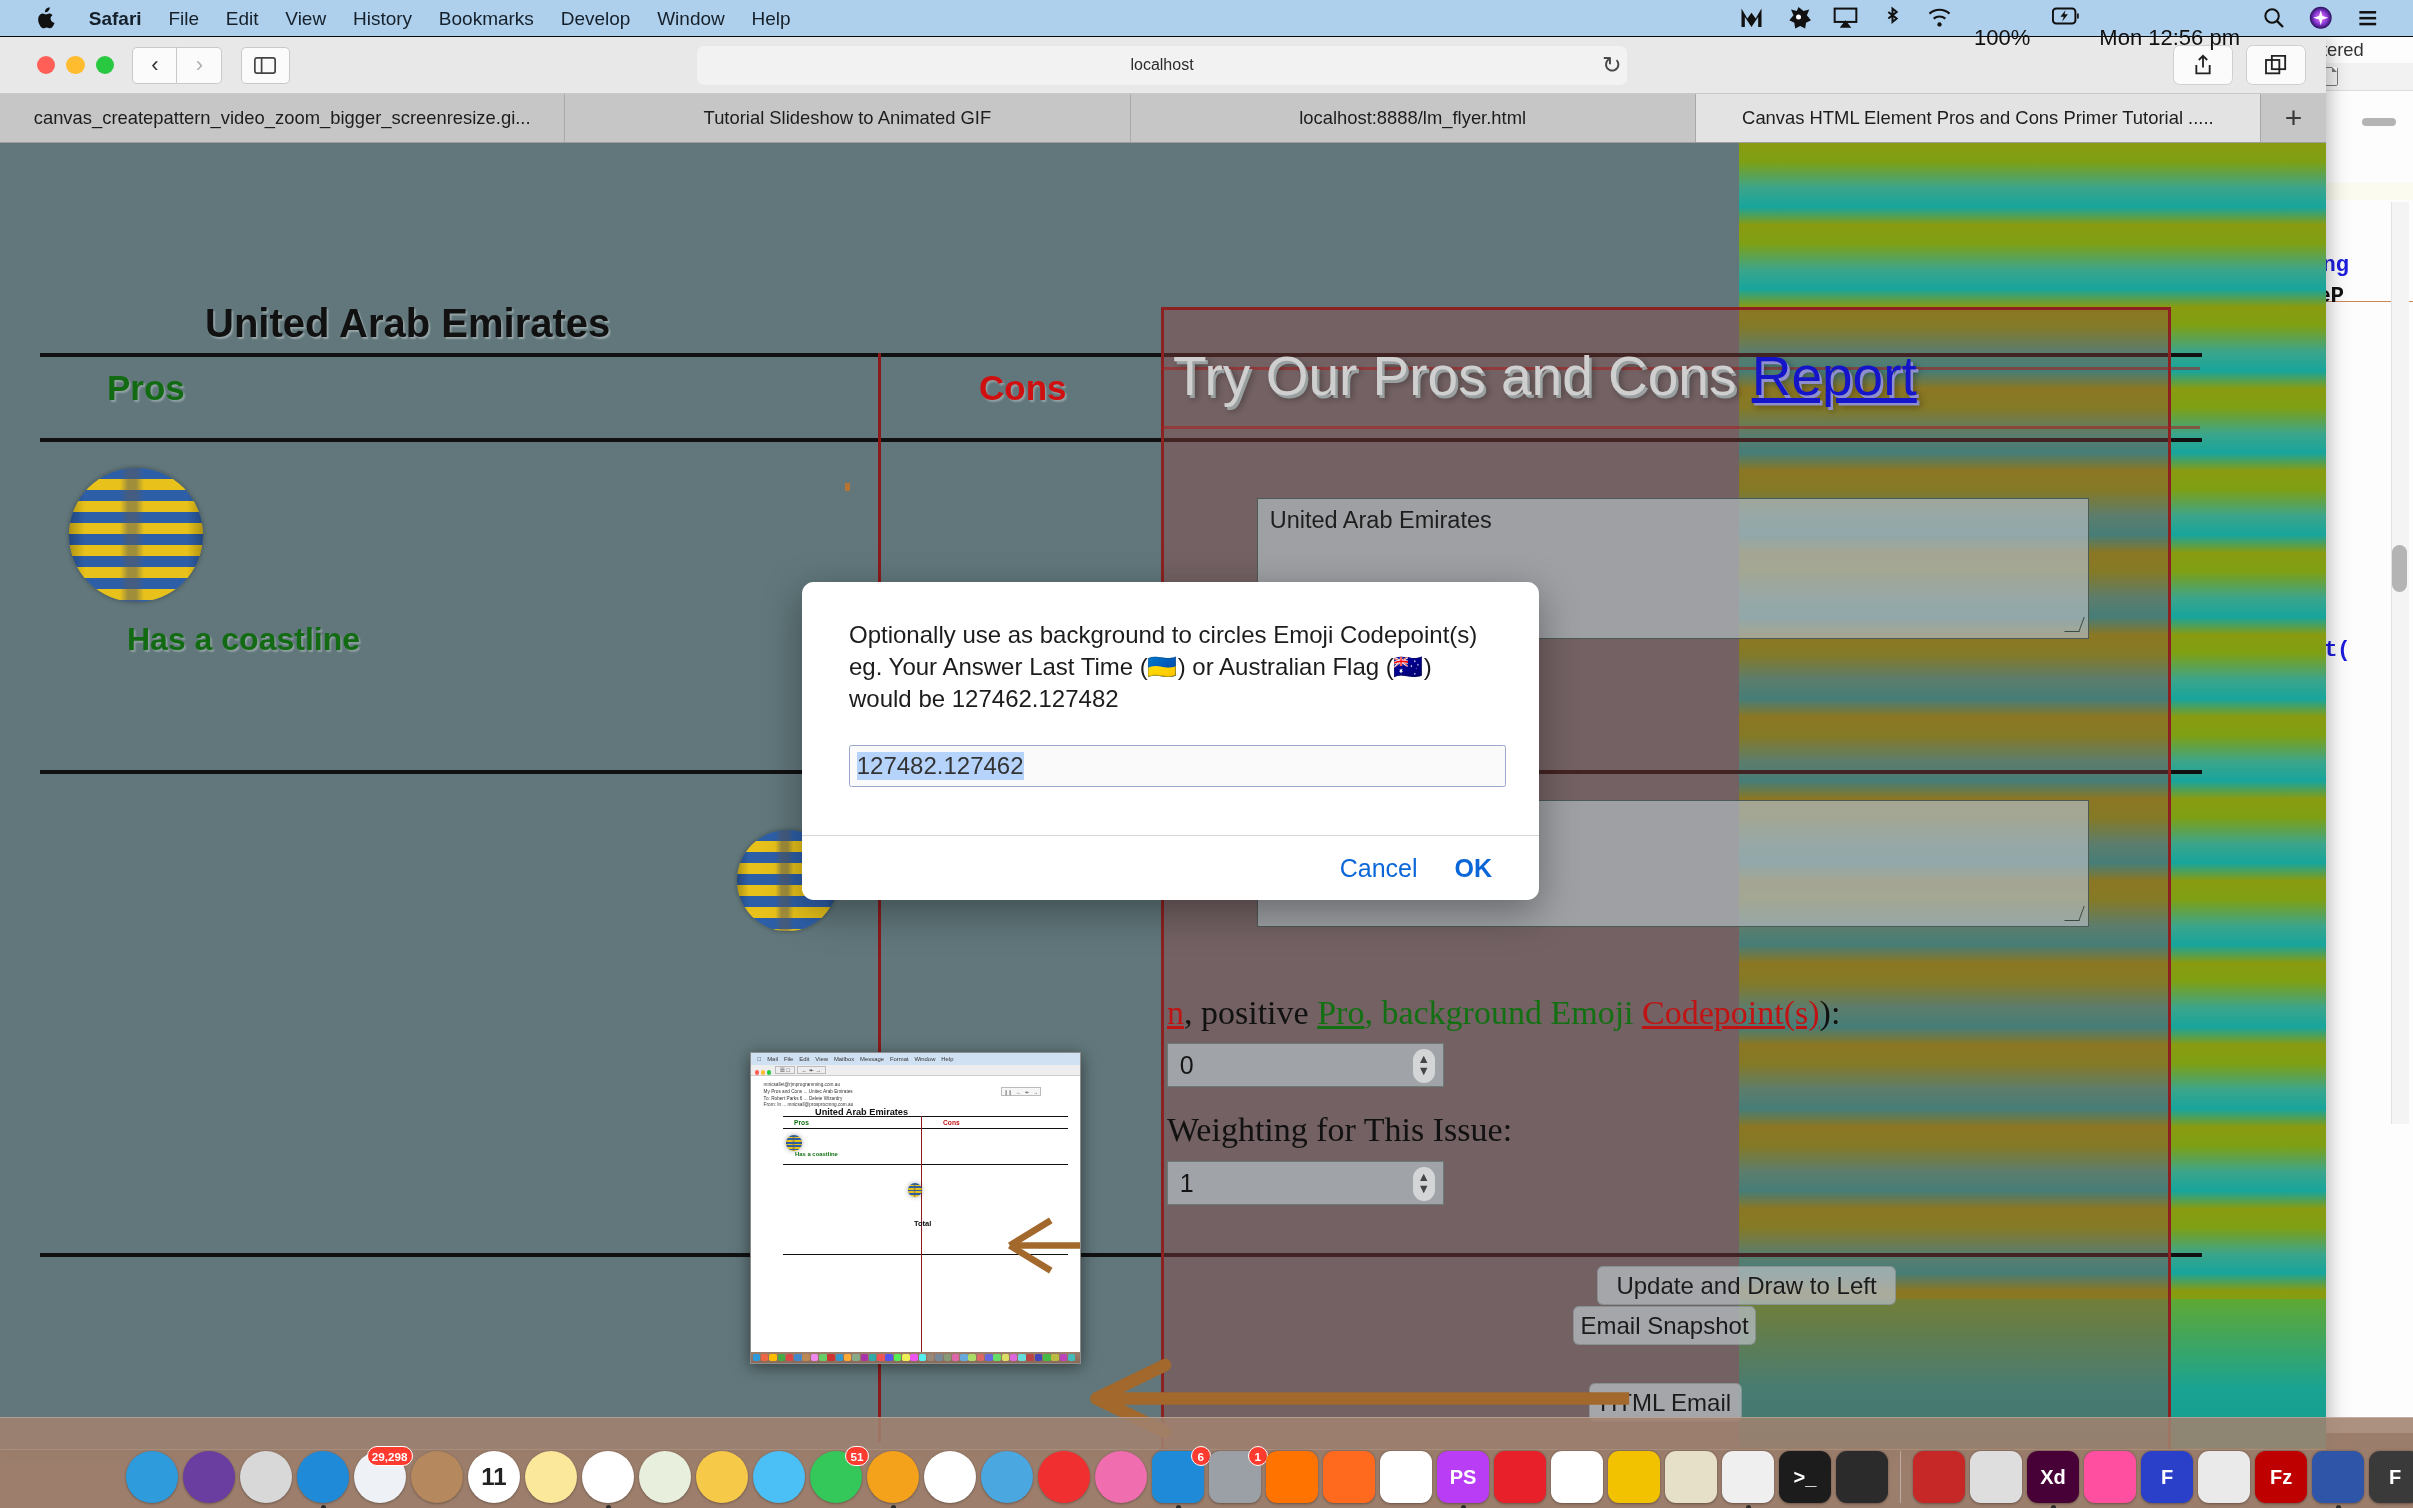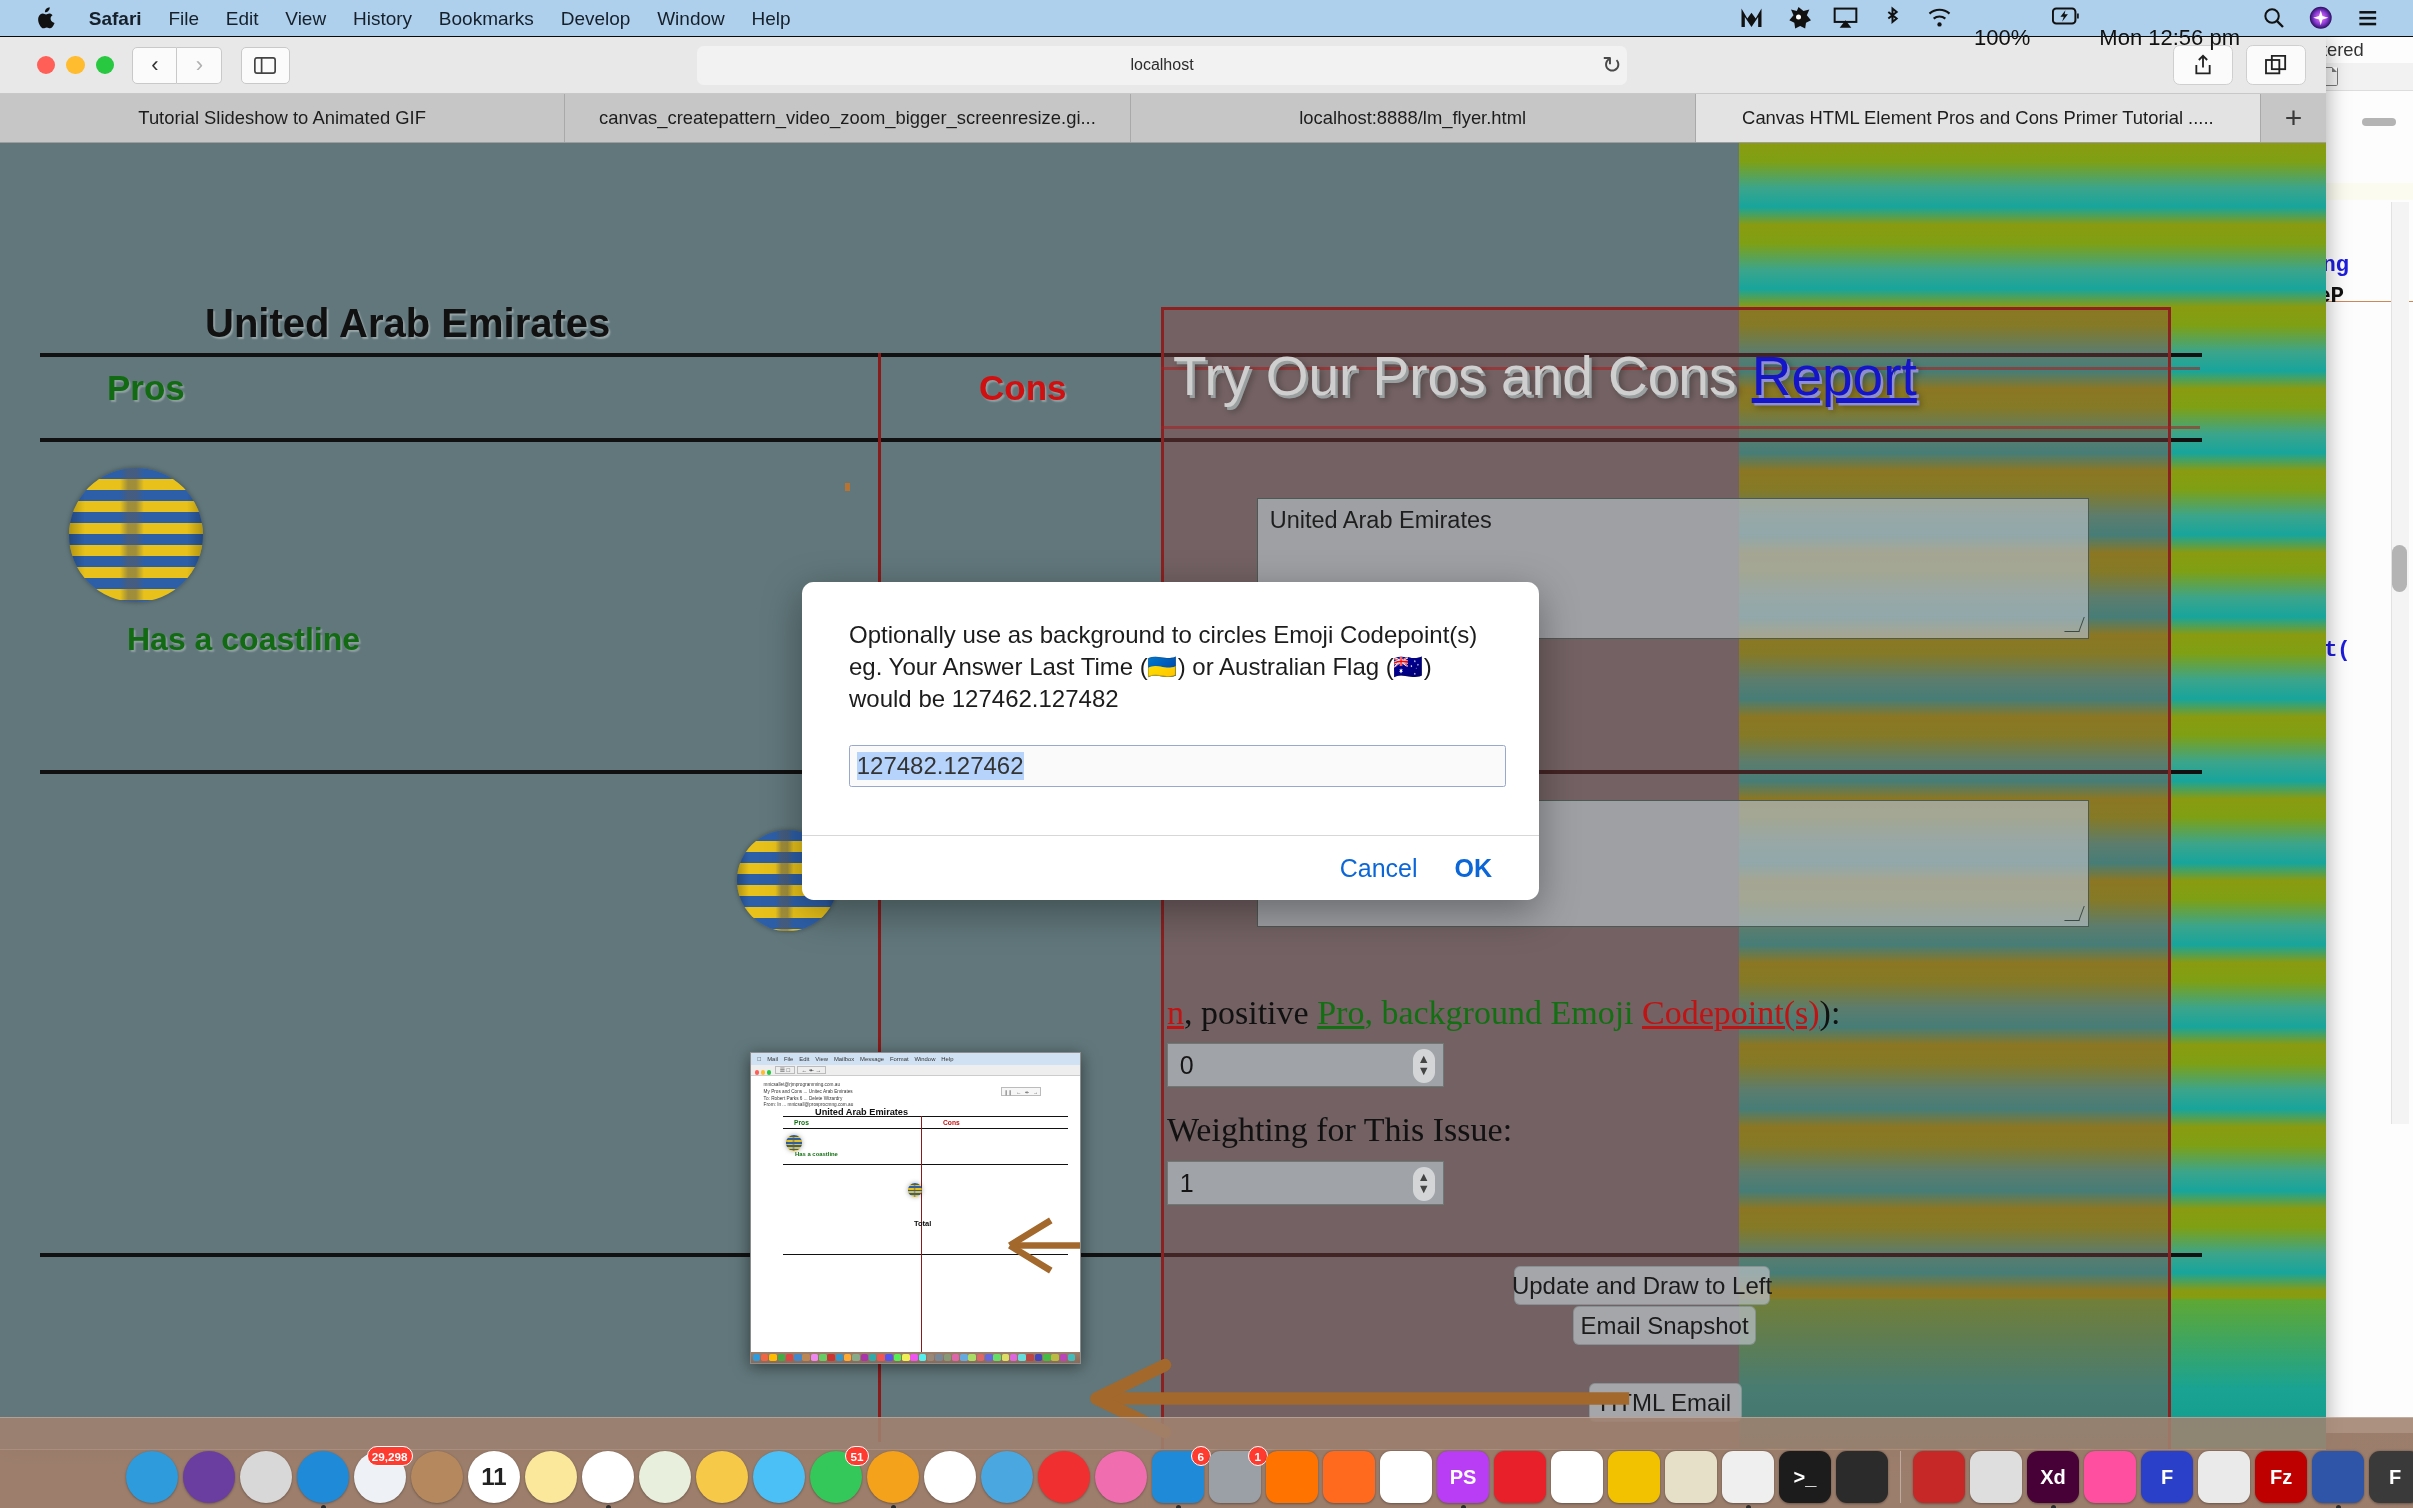--- a/index.html
+++ b/index.html
@@ -532,22 +532,22 @@
       <div class="tbbtn">
         <svg width="22" height="20" viewBox="0 0 26 24">
             <rect x="1" y="6" width="16" height="16" fill="none" stroke="#222" stroke-width="2.2"></rect>
             <rect x="8" y="1" width="16" height="16" fill="none" stroke="#222" stroke-width="2.2"></rect>
           </svg>
       </div>
     </div>
   </div>
 
   <div class="tabstrip">
+    <div class="tab">canvas_createpattern_video_zoom_bigger_screenresize.gi...</div>
     <div class="tab">Tutorial Slideshow to Animated GIF</div>
-    <div class="tab">canvas_createpattern_video_zoom_bigger_screenresize.gi...</div>
     <div class="tab">localhost:8888/lm_flyer.html</div>
     <div class="tab active">Canvas HTML Element Pros and Cons Primer Tutorial .....</div>
     <div class="newtab">+</div>
   </div>
 
   <div class="page">
 
     <div class="gradstrip"></div>
     <div class="gradstrip2"></div>
 
@@ -595,21 +595,21 @@
 
     <div class="lbl-weight">Weighting for This Issue:</div>
     <div class="numfield" style="left:1167px; top:1018px;">
       <span>1</span>
       <span class="spinner">
         <span>▲</span>
         <span>▼</span>
       </span>
     </div>
 
-    <div class="gbtn" style="left:1514px; top:1123px; width:256px;">Update and Draw to Left</div>
+    <div class="gbtn" style="left:1597px; top:1123px; width:299px;">Update and Draw to Left</div>
     <div class="gbtn" style="left:1573px; top:1163px; width:183px;">Email Snapshot</div>
     <div class="gbtn" style="left:1589px; top:1240px; width:153px;">HTML Email</div>
 
     <svg class="arrow-svg" width="637" height="92" viewBox="0 0 760 110">
       <path d="M755 58 L120 58" stroke="#a2682c" stroke-width="15" fill="none"></path>
       <path d="M118 58 L200 18 M118 58 L200 98" stroke="#a2682c" stroke-width="15" fill="none" stroke-linecap="round"></path>
     </svg>
 
   </div>
 </div>

